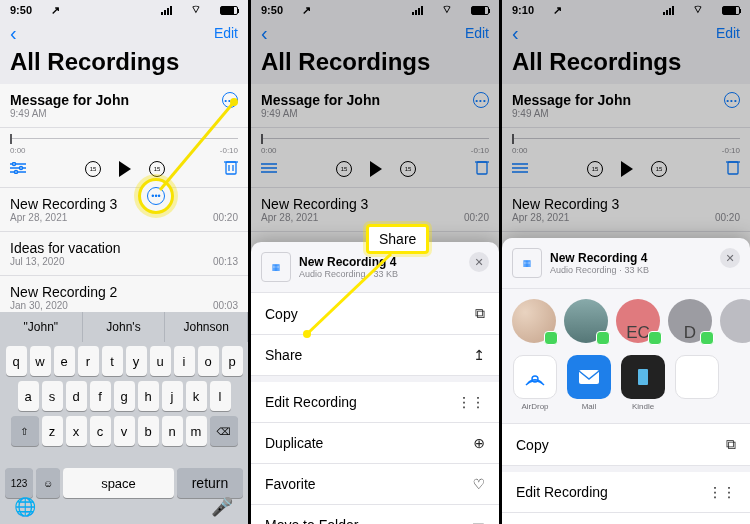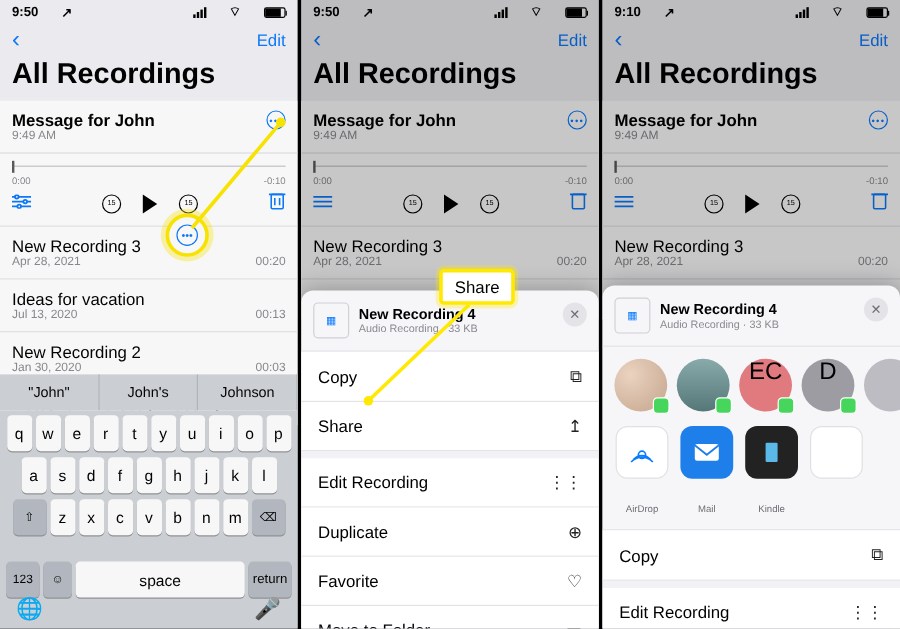--- a/index.html
+++ b/index.html
@@ -49,48 +49,48 @@
   .row .dur { position:absolute; right:10px; bottom:8px; font-size:10px; color:#8a8a90; }
 
   
   .suggest { position:absolute; bottom:182px; left:0; right:0; background:#d1d4d9; height:30px; display:flex; }
   .suggest div { flex:1; text-align:center; font-size:12px; line-height:30px; border-right:1px solid #b6bac1; }
   .kb { position:absolute; bottom:0; left:0; right:0; height:182px; background:#d1d4d9; padding:4px 2px; }
   .kbrow { display:flex; justify-content:center; gap:3px; margin-bottom:5px; }
   .key { background:#fff; border-radius:4px; box-shadow:0 1px 0 #929498; width:21px; height:30px; font-size:13px; display:flex; align-items:center; justify-content:center; }
   .key.fn { background:#b7bcc4; font-size:10px; }
   .key.space { flex:1; }
-  .key.ret { width:36px; font-size:11px; }
+  .key.ret { width:66px; font-size:14px; }
   .key.shift, .key.del { width:28px; }
   .kbbot { display:flex; gap:3px; padding:17px 3px; }
   .kbfoot { position:absolute; bottom:6px; left:0; right:0; display:flex; justify-content:space-between; padding:0 14px; font-size:18px; }
 
   
   .sheet { position:absolute; bottom:0; left:0; right:0; background:#f6f6f9; border-top-left-radius:10px; border-top-right-radius:10px; box-shadow:0 -2px 18px rgba(0,0,0,0.25); }
   .sheethdr { display:flex; align-items:center; gap:8px; padding:10px; border-bottom:1px solid #e3e3e8; position:relative; }
   .sheethdr .thumb { width:30px; height:30px; border:1px solid #d0d0d6; border-radius:4px; display:flex; align-items:center; justify-content:center; color:#0a7aff; font-size:9px; }
   .sheethdr .txt .t1 { font-size:12px; font-weight:600; }
   .sheethdr .txt .t2 { font-size:9px; color:#8a8a90; }
   .closeX { position:absolute; right:10px; top:10px; width:20px; height:20px; border-radius:50%; background:#e3e3e8; display:flex; align-items:center; justify-content:center; color:#6d6d73; font-size:11px; }
   .menuitem { display:flex; justify-content:space-between; align-items:center; padding:12px 14px; border-bottom:1px solid #e3e3e8; background:#fff; font-size:14px; }
   .menuitem .ic { font-size:14px; color:#222; }
   .menuitem.last{ border-bottom:none;}
   .menugap { height:6px; background:#f2f2f6; }
 
   
   .hscroll { display:flex; gap:8px; padding:10px 10px 4px; overflow:hidden; }
   .contact { display:flex; flex-direction:column; align-items:center; width:46px; }
-  .ava { width:44px; height:44px; border-radius:50%; background:#bcbcc2; display:flex; align-items:flex-start; justify-content:center; color:#000000; font-size:20px; position:relative; font-weight:500;}
+  .ava { width:44px; height:44px; border-radius:50%; background:#bcbcc2; display:flex; align-items:flex-end; justify-content:center; color:#404040; font-size:17px; position:relative; font-weight:500;}
   .ava.img1{ background: radial-gradient(circle at 30% 30%, #e9d3c0, #c6a48c); }
   .ava.img2{ background: linear-gradient(#8aa, #577); }
   .ava.ec { background:#e07a7e; }
   .ava.d { background:#9c9ca2; }
   .badge { position:absolute; right:-2px; bottom:-2px; width:14px; height:14px; border-radius:4px; background:#45d65b; border:1.5px solid #fff; }
   .apps { display:flex; gap:8px; padding:8px 10px 12px; border-bottom:1px solid #e3e3e8;}
-  .app { display:flex; flex-direction:column; align-items:center; width:46px; gap:21px;}
+  .app { display:flex; flex-direction:column; align-items:center; width:46px; gap:3px;}
   .app .box { width:44px; height:44px; border-radius:10px; display:flex; align-items:center; justify-content:center; }
   .app .l { font-size:8px; color:#6d6d73; text-align:center;}
   .box.airdrop{ background:#fff; border:1px solid #e0e0e4;}
   .box.msg{ background:#45d65b; }
   .box.mail{ background:#1e7fea; }
   .box.kindle{ background:#222; }
   .box.blank{ background:#fff; border:1px solid #e0e0e4;}
 
   
   .hl-circle { position:absolute; width:36px; height:36px; border:3px solid #ffe900; border-radius:50%; box-shadow:0 0 0 4px rgba(255,233,0,0.35); background:#fff; display:flex; align-items:center; justify-content:center;}

